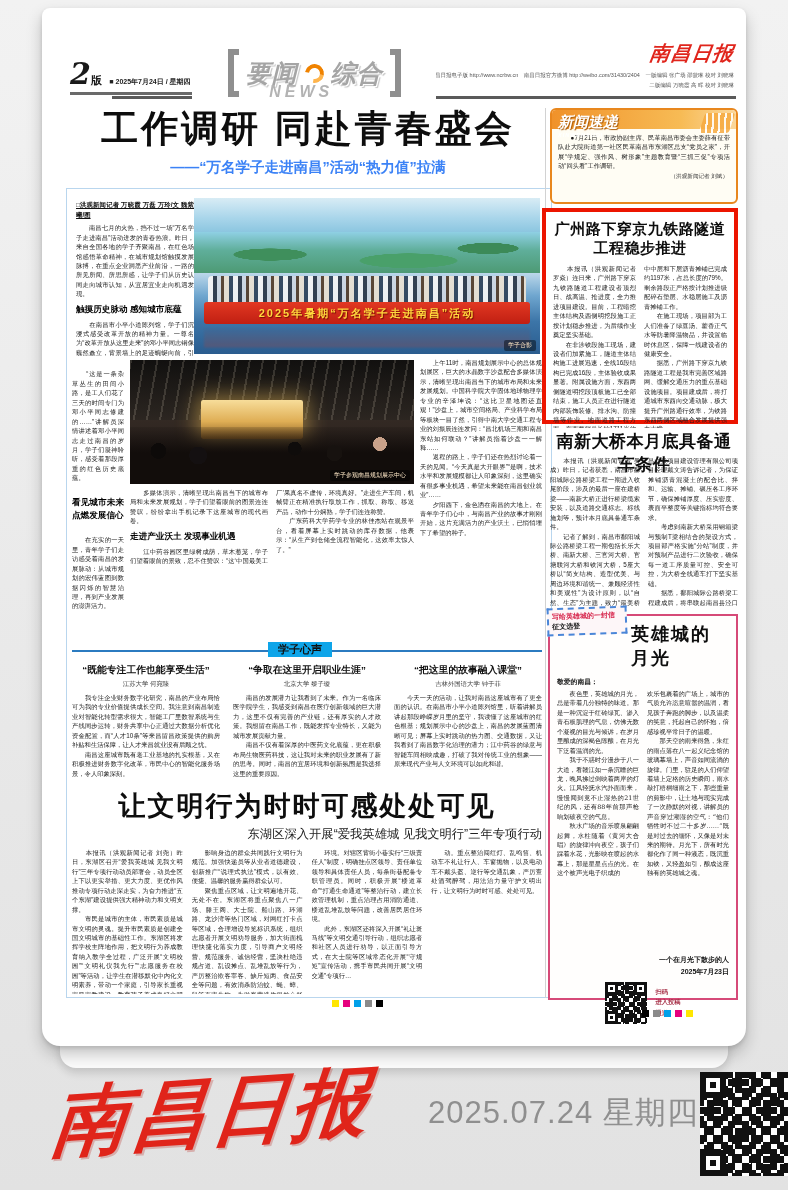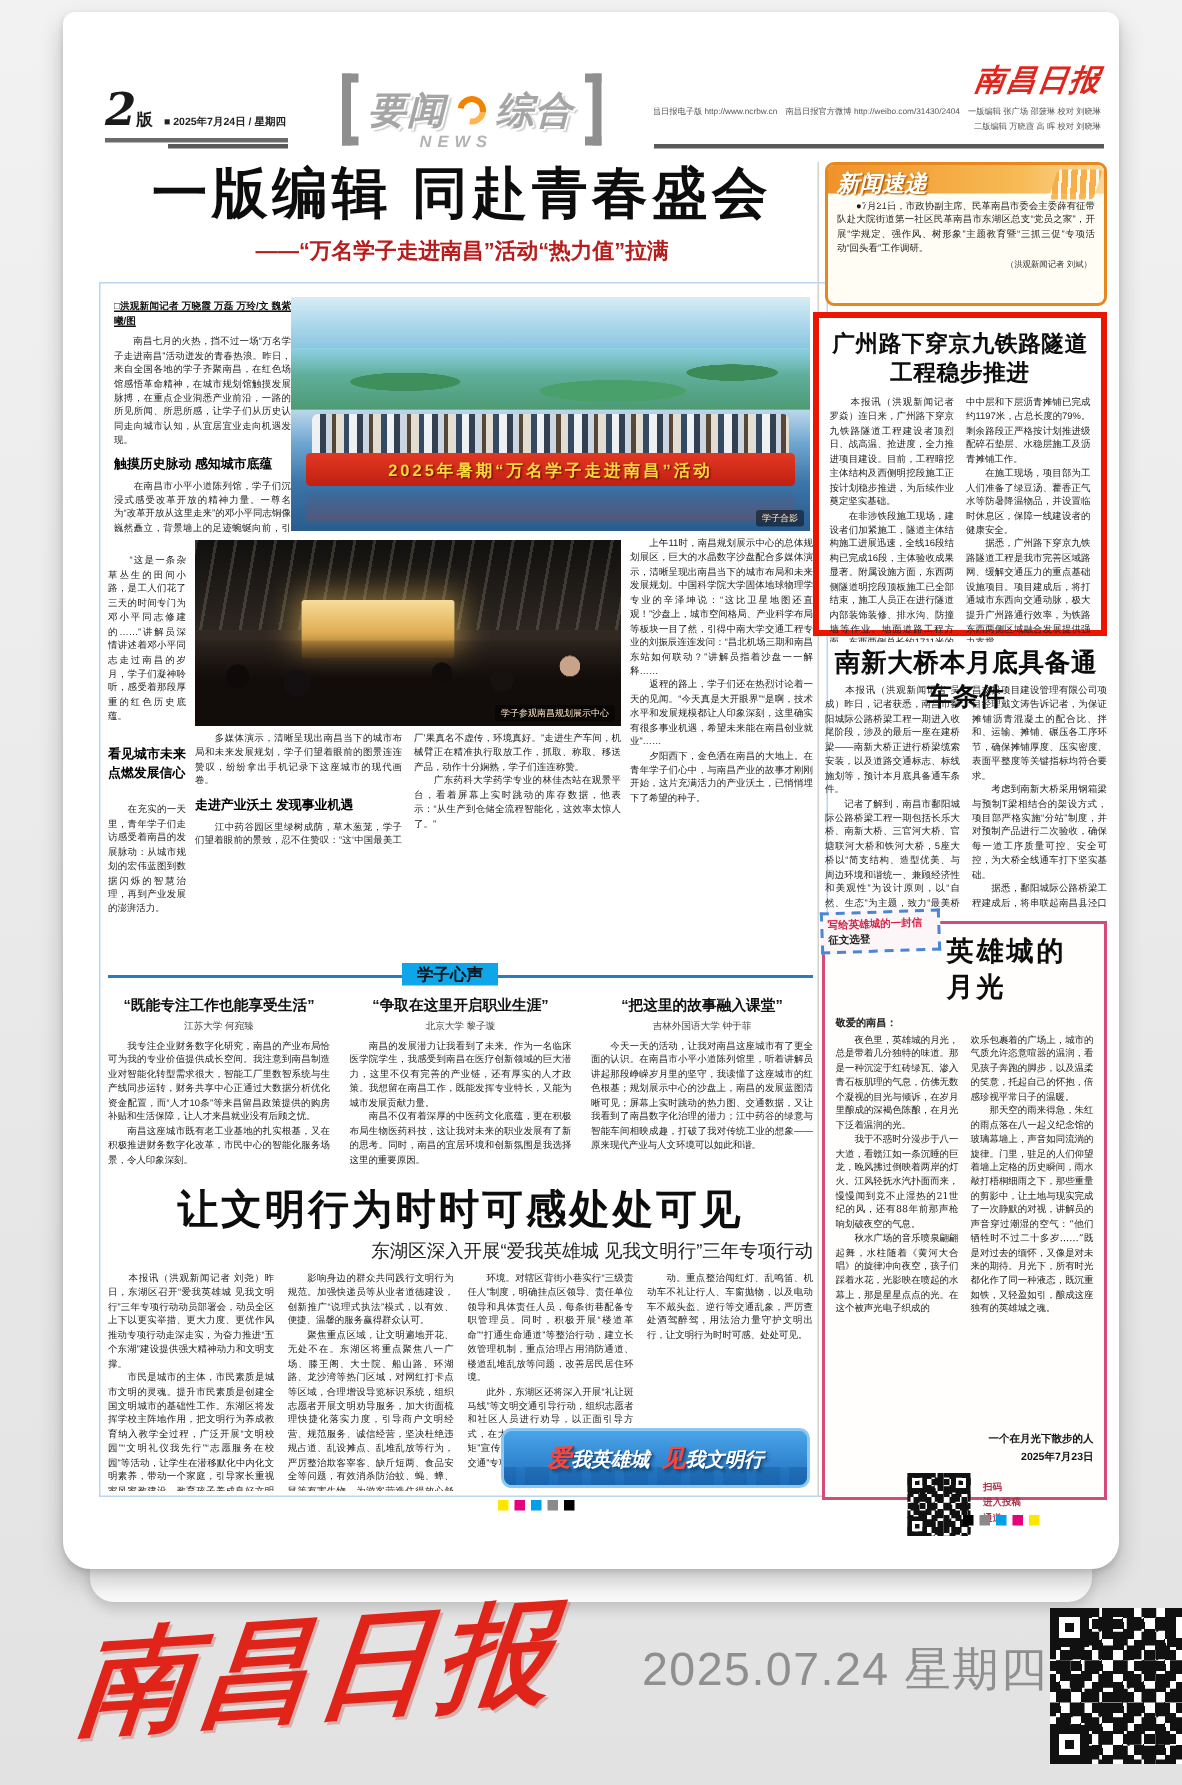--- a/index.html
+++ b/index.html
@@ -22,30 +22,30 @@
   .banner { position:absolute; left:150px; top:38px; width:244px; height:54px; background:#fff; z-index:2;
             display:flex; align-items:center; justify-content:center; gap:7px; }
   .brk { width:11px; height:48px; border:6px solid #8f8f8f; }
   .brk-l { border-right:none; }
   .brk-r { border-left:none; }
   .sec-t { font-style:italic; font-size:25px; font-weight:900; color:#a5a5a5; letter-spacing:1px;
            text-shadow:1px 1px 0 #fff, 2px 2px 1px #c6c6c6; }
   .swoosh { width:19px; height:19px; border:4px solid #f08300; border-left-color:transparent;
             border-bottom-color:#ffb54d; border-radius:50%; transform:rotate(-35deg); }
   .sec-en { position:absolute; left:50%; bottom:-1px; transform:translateX(-70%); font-style:italic;
-            font-weight:700; font-size:11px; letter-spacing:4px; color:#b3b3b3; }
+            font-weight:700; font-size:16px; letter-spacing:4px; color:#b3b3b3; }
   .mast-sm { position:absolute; right:12px; top:32px; font:italic 900 20px "DejaVu Serif",serif;
              color:#e0251c; transform:skewX(-8deg); letter-spacing:1px; }
   .info { position:absolute; right:12px; top:62px; text-align:right; font-size:5.5px; color:#555; line-height:1.9; }
 
   
   .h1 { position:absolute; left:30px; top:96px; width:472px; text-align:center; font-size:37px;
         font-weight:900; letter-spacing:3px; color:#0d0d0d; }
   .h1sub { position:absolute; left:30px; top:150px; width:472px; text-align:center; font-size:14.5px;
-        font-weight:600; color:#b91c1c; }
+        font-weight:600; color:#3b82f6; }
   .frame { position:absolute; left:24px; top:180px; width:486px; height:810px; border:1px solid #b9d6ee; }
   .small { font-size:6.3px; line-height:1.5; color:#1b1b1b; text-align:justify; }
   .ml { white-space:pre-line; }
   .byline { font-weight:700; font-size:6.4px; color:#111; margin-bottom:4px; text-decoration:underline; }
   .colsub { font-weight:900; font-size:8.6px; color:#000; margin:4px 0; }
   .col1a { position:absolute; left:34px; top:192px; width:118px; height:156px; overflow:hidden; }
   .col1b { position:absolute; left:30px; top:352px; width:52px;  height:280px; overflow:hidden; }
   .colR  { position:absolute; left:378px; top:350px; width:122px; height:282px; overflow:hidden; }
   .mid   { position:absolute; left:88px;  top:480px; width:284px; height:150px; overflow:hidden;
            column-count:2; column-gap:8px; }
@@ -193,21 +193,21 @@
     <span class="sec-t">综合</span>
     <span class="sec-en">NEWS</span>
     <span class="brk brk-r"></span>
   </div>
   <div class="mast-sm">南昌日报</div>
   <div class="info">
     <div>南昌日报电子版 http://www.ncrbw.cn　南昌日报官方微博 http://weibo.com/31430/2404　一版编辑 张广场 邵菠琳 校对 刘晓琳</div>
     <div>二版编辑 万晓霞 高 晖 校对 刘晓琳</div>
   </div>
 
-  <div class="h1">一版编辑  同赴青春盛会</div>
+  <div class="h1">工作调研  同赴青春盛会</div>
   <div class="h1sub">——“万名学子走进南昌”活动“热力值”拉满</div>
   <div class="frame"></div>
 
   <div class="col1a small">
     <div class="byline">□洪观新闻记者 万晓霞 万磊 万玲/文 魏紫曦/图</div>
     <p class="ml">　　南昌七月的火热，挡不过一场“万名学子走进南昌”活动迸发的青春热浪。昨日，来自全国各地的学子齐聚南昌，在红色场馆感悟革命精神，在城市规划馆触摸发展脉搏，在重点企业洞悉产业前沿，一路的所见所闻、所思所感，让学子们从历史认同走向城市认知，从宜居宜业走向机遇发现。</p>
     <div class="colsub">触摸历史脉动 感知城市底蕴</div>
     <p class="ml">　　在南昌市小平小道陈列馆，学子们沉浸式感受改革开放的精神力量。一尊名为“改革开放从这里走来”的邓小平同志铜像巍然矗立，背景墙上的足迹蜿蜒向前，引人驻足凝思。</p>
   </div>
 
@@ -274,24 +274,20 @@
   <div class="c-sub">东湖区深入开展“爱我英雄城 见我文明行”三年专项行动</div>
   <div class="c-cols">
     <div class="c-col small ml">　　本报讯（洪观新闻记者 刘尧）昨日，东湖区召开“爱我英雄城 见我文明行”三年专项行动动员部署会，动员全区上下以更实举措、更大力度、更优作风推动专项行动走深走实，为奋力推进“五个东湖”建设提供强大精神动力和文明支撑。
 　　市民是城市的主体，市民素质是城市文明的灵魂。提升市民素质是创建全国文明城市的基础性工作。东湖区将发挥学校主阵地作用，把文明行为养成教育纳入教学全过程，广泛开展“文明校园”“文明礼仪我先行”“志愿服务在校园”等活动，让学生在潜移默化中内化文明素养，带动一个家庭，引导家长重视家风家教建设，教育孩子养成良好文明习惯。</div>
     <div class="c-col small ml">　　影响身边的群众共同践行文明行为规范。加强快递员等从业者道德建设，创新推广“说理式执法”模式，以有效、便捷、温馨的服务赢得群众认可。
 　　聚焦重点区域，让文明遍地开花、无处不在。东湖区将重点聚焦八一广场、滕王阁、大士院、船山路、环湖路、龙沙湾等热门区域，对网红打卡点等区域，合理增设导览标识系统，组织志愿者开展文明劝导服务，加大街面梳理快捷化落实力度，引导商户文明经营、规范服务、诚信经营，坚决杜绝违规占道、乱设摊点、乱堆乱放等行为，严厉整治欺客宰客、缺斤短两、食品安全等问题，有效消杀防治蚊、蝇、蟑、鼠等有害生物，为游客营造住得放心舒心的消费环境。</div>
     <div class="c-col small ml">　　环境。对辖区背街小巷实行“三级责任人”制度，明确挂点区领导、责任单位领导和具体责任人员，每条街巷配备专职管理员。同时，积极开展“楼道革命”“打通生命通道”等整治行动，建立长效管理机制，重点治理占用消防通道、楼道乱堆乱放等问题，改善居民居住环境。
 　　此外，东湖区还将深入开展“礼让斑马线”等文明交通引导行动，组织志愿者和社区人员进行劝导，以正面引导方式，在大士院等区域常态化开展“守规矩”宣传活动，携手市民共同开展“文明交通”专项行…</div>
     <div class="c-col small ml">　　动。重点整治闯红灯、乱鸣笛、机动车不礼让行人、车窗抛物，以及电动车不戴头盔、逆行等交通乱象，严厉查处酒驾醉驾，用法治力量守护文明出行，让文明行为时时可感、处处可见。</div>
   </div>
-  <div class="civ-banner">
-    <span class="cb-part">爱我英雄城</span>
-    <span class="cb-part">见我文明行</span>
-  </div>
   <div class="cmyk" style="left:290px; top:992px;">
     <i class="y"></i>
       <i class="m"></i>
       <i class="c"></i>
       <i class="g"></i>
       <i class="k"></i>
   </div>
 
   <div class="v-div"></div>
 

